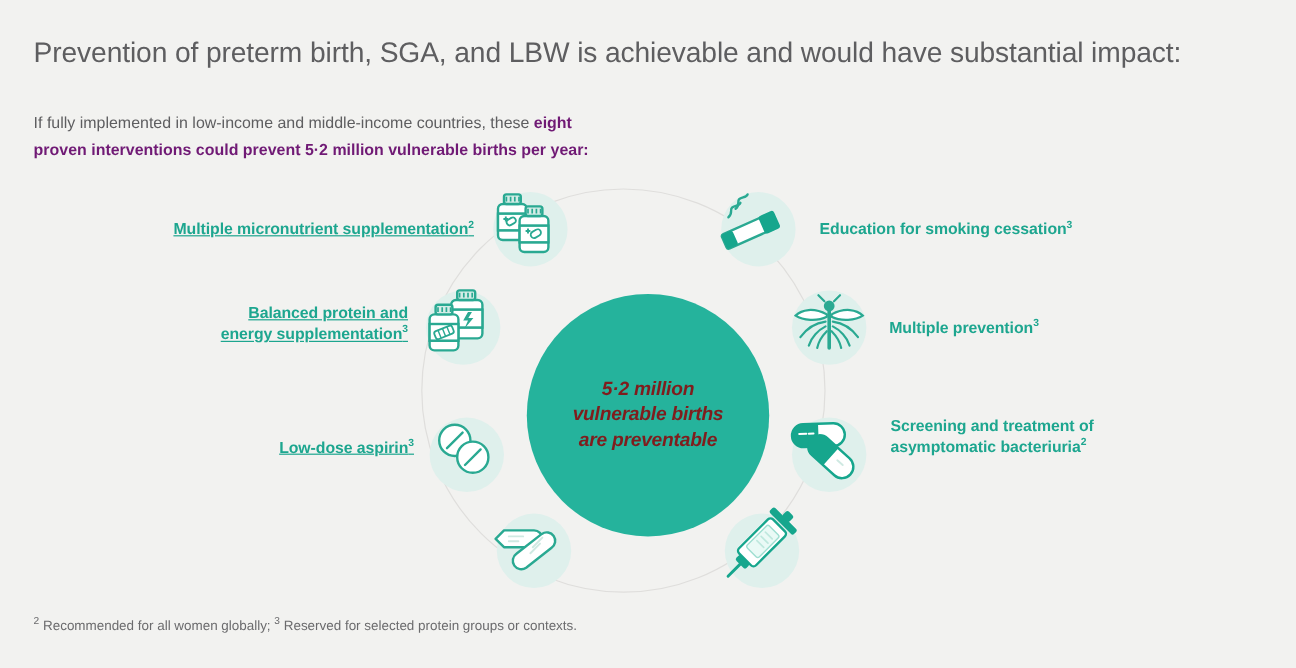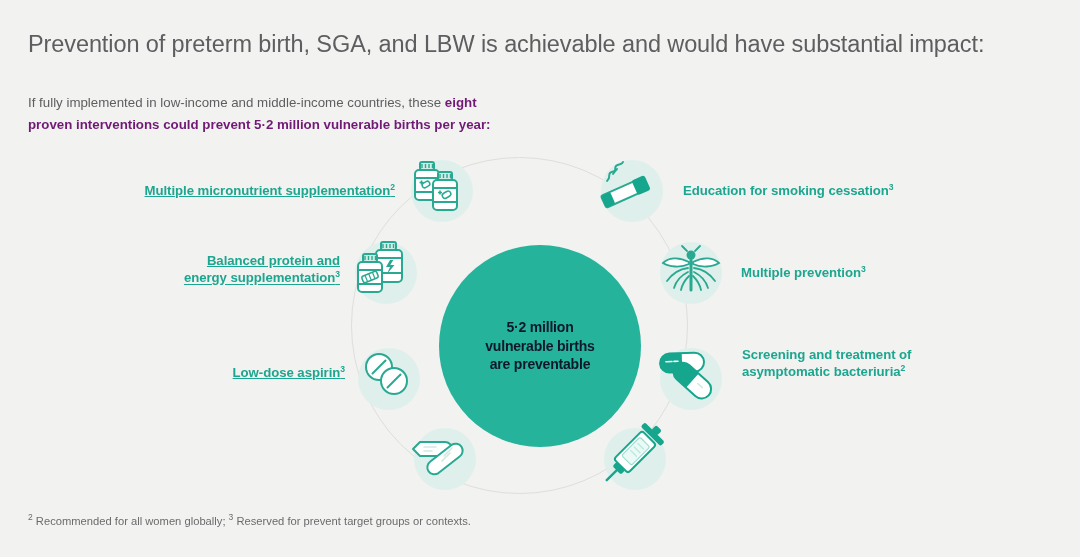--- a/index.html
+++ b/index.html
@@ -38,22 +38,22 @@
     border:1px solid #dfdedc;border-radius:50%;
     box-sizing:border-box;
   }
   .center-circle{
     position:absolute;left:439px;top:99px;width:202px;height:202px;
     background:#25b39c;border-radius:50%;
     display:flex;align-items:center;justify-content:center;
     text-align:center;
   }
   .center-text{
-    color:#0f172a;font-weight:700;
-    font-size:14px;line-height:1.32;letter-spacing:-0.2px;
+    color:#7f1d1d;font-style:italic;font-weight:700;
+    font-size:16px;line-height:1.32;letter-spacing:-0.2px;
     padding:0 10px;
   }
 
   
   .icon-blob{
     position:absolute;width:62px;height:62px;border-radius:50%;
     background:#dff0ec;
   }
   .icon-wrap{position:absolute;width:86px;height:86px;}
   .icon-wrap svg{position:absolute;left:0;top:0;width:86px;height:86px;}
@@ -253,16 +253,16 @@
 
     <div class="lbl l" style="left:731px;top:200px;width:290px;">
       <span>Screening and treatment of</span><br>
       <span>asymptomatic bacteriuria</span><sup>2</sup>
     </div>
 
 
   </div>
 
   <div class="footnote">
-    <sup>2</sup><span> Recommended for all women globally; </span><sup>3</sup><span> Reserved for prevent target groups or contexts.</span>
+    <sup>2</sup><span> Recommended for all women globally; </span><sup>3</sup><span> Reserved for selected protein groups or contexts.</span>
   </div>
 
 </div>
 
 </body></html>

